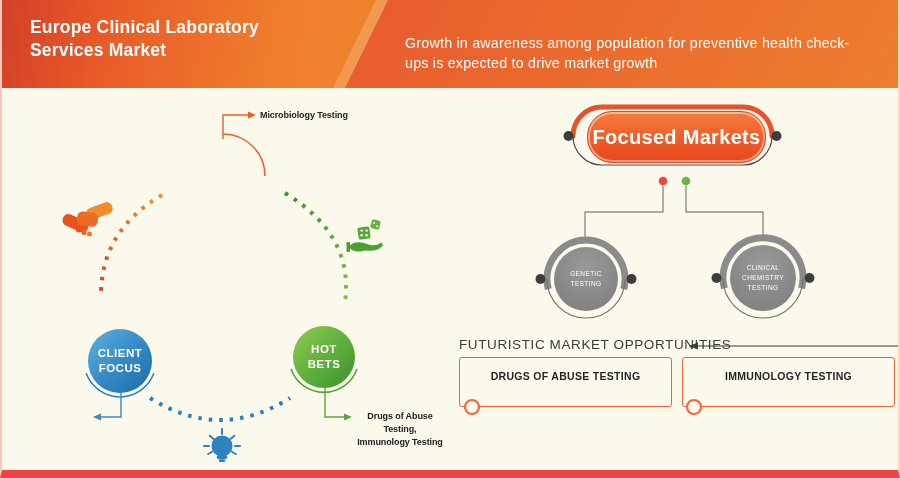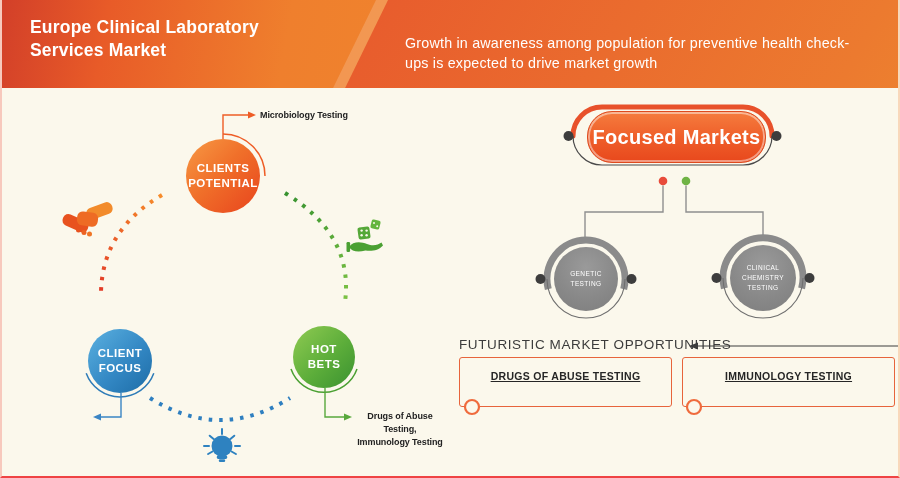--- a/index.html
+++ b/index.html
@@ -1,17 +1,17 @@
 <!DOCTYPE html>
 <html><head>
 <meta charset="utf-8">
 <style>
   html,body{margin:0;padding:0;background:#ffffff;font-family:"Liberation Sans",sans-serif;}
   .canvas{position:relative;width:900px;height:478px;background:#fbf8ec;overflow:hidden;box-sizing:border-box;
-          border-left:2px solid #f7c9bd;border-right:2px solid #f8d8bb;border-bottom:2px solid #ef4444;}
+          border-left:2px solid #f7c9bd;border-right:2px solid #f8d8bb;border-bottom:8px solid #ef4444;}
   
   .hdr{position:absolute;left:-2px;top:0;width:902px;height:88px;overflow:hidden;z-index:1;
        background:linear-gradient(100deg,#d23f29 0%,#e85b28 12%,#ef7f2d 32%,#f2932d 100%);}
   .hdr-slash{position:absolute;left:388px;top:0;width:900px;height:88px;transform:skewX(-26deg);transform-origin:top left;
        background:linear-gradient(95deg,#e85d2d 0%,#ec7a2f 55%,#f09b30 100%);}
   .hdr-slash-edge{position:absolute;left:376px;top:0;width:12px;height:88px;transform:skewX(-26deg);transform-origin:top left;
        background:rgba(255,255,255,0.18);}
   .hdr-title{position:absolute;left:30px;top:16px;width:280px;color:#fff;font-size:17.5px;font-weight:bold;line-height:1.32;letter-spacing:.2px;}
   .hdr-sub{position:absolute;left:405px;top:17px;width:452px;color:#fff;font-size:14.3px;font-weight:normal;line-height:1.42;letter-spacing:.2px;margin-top:16px;}
   
@@ -37,41 +37,37 @@
         color:#fff;font-size:20px;font-weight:bold;letter-spacing:.3px;}
   .gray-node{border-radius:50%;display:flex;flex-direction:column;align-items:center;justify-content:center;
         color:#fff;font-weight:normal;text-align:center;font-size:6.5px;letter-spacing:.4px;line-height:1.5;
         background:radial-gradient(circle at 50% 32%,#9a9a9a 0%,#898989 55%,#7d7d7d 100%);}
   .gn-left{left:552px;top:247px;width:64px;height:64px;}
   .gn-right{left:728px;top:245px;width:66px;height:66px;}
   
   .fut-head{left:457px;top:337px;font-size:13.5px;color:#3c3c3c;letter-spacing:.6px;font-weight:normal;}
   .fut-box{top:357px;width:213px;height:50px;border:1.4px solid #e7643c;border-radius:3px;box-sizing:border-box;
         display:flex;justify-content:center;padding-top:12px;
-        color:#262626;font-size:10.5px;font-weight:bold;letter-spacing:.3px;text-decoration:underline;}
+        color:#262626;font-size:10.5px;font-weight:bold;letter-spacing:.3px;}
   .fb-1{left:457px;} .fb-2{left:680px;}
   
   .deco{position:absolute;left:0;top:0;width:900px;height:478px;z-index:3;pointer-events:none;}
 </style>
 </head>
 <body>
 
 <div class="canvas">
 
   <div class="hdr">
     <div class="hdr-slash"></div>
     <div class="hdr-slash-edge"></div>
     <div class="hdr-title">Europe Clinical Laboratory Services Market</div>
     <div class="hdr-sub">Growth in awareness among population for preventive health check-ups is expected to drive market growth</div>
   </div>
 
-  <div class="abs node node-orange">
-    <span>CLIENTS</span>
-    <span>POTENTIAL</span>
-  </div>
   <div class="abs node node-blue">
     <span>CLIENT</span>
     <span>FOCUS</span>
   </div>
   <div class="abs node node-green">
     <span>HOT</span>
     <span>BETS</span>
   </div>
 
   <div class="abs callout co-micro">Microbiology Testing</div>

